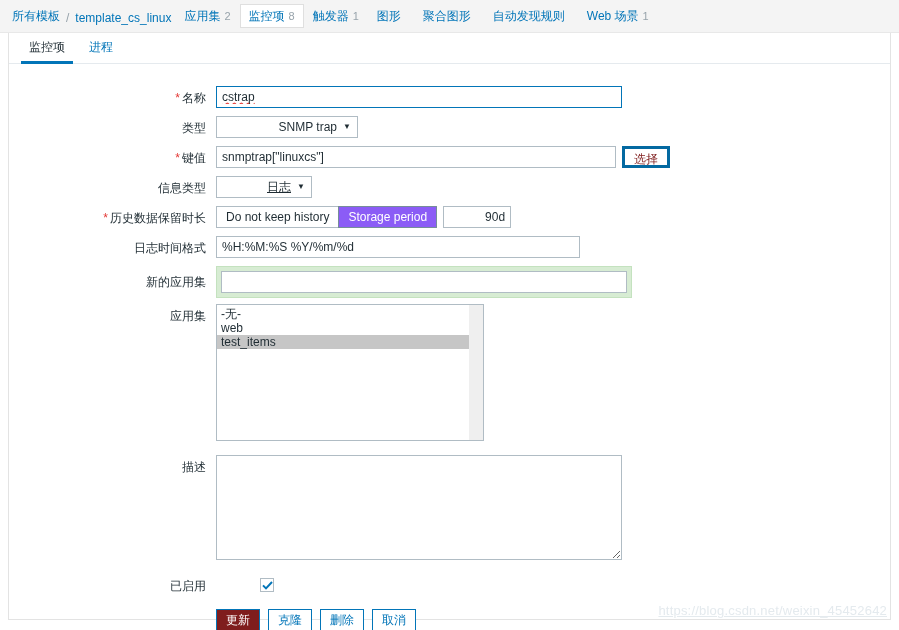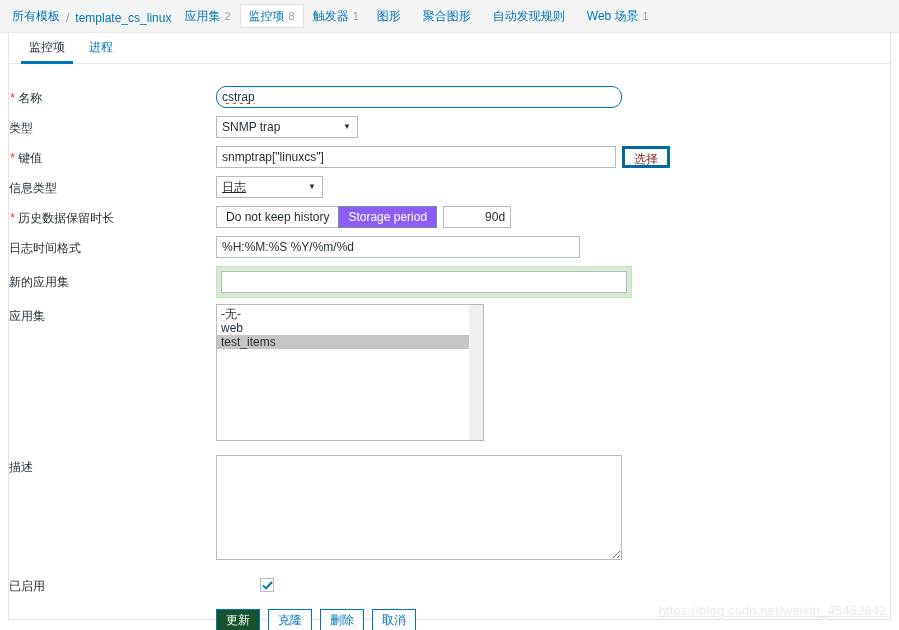--- a/index.html
+++ b/index.html
@@ -112,29 +112,28 @@
   .form {
     padding-top: 22px;
   }
   .row {
     display: flex;
     align-items: flex-start;
     margin-bottom: 8px;
   }
   .lbl {
     width: 207px;
-    text-align: left;
+    text-align: right;
     padding-right: 10px;
     padding-top: 4px;
     font-size: 12px;
     color: #1f2c33;
     box-sizing: border-box;
     white-space: nowrap;
     flex: 0 0 auto;
-    font-family: Liberation Mono, monospace;
   }
   .lbl .req {
     color: #e33734;
     margin-right: 2px;
   }
   .ctl {
     flex: 1 1 auto;
     display: flex;
     align-items: flex-start;
     gap: 6px;
@@ -168,48 +167,49 @@
     height: 22px;
     box-sizing: border-box;
     border: 1px solid #b0bcc4;
     background: #ffffff;
     padding: 2px 20px 2px 5px;
     outline: none;
     position: relative;
     display: flex;
     align-items: center;
     cursor: pointer;
+    justify-content: flex-end;
   }
   .fakesel .arw {
     position: absolute;
     right: 6px;
     top: 50%;
     transform: translateY(-50%);
     font-size: 8px;
     color: #1f2c33;
     line-height: 1;
   }
   .sel-type { width: 142px; }
-  .sel-vtype { width: 107px; text-decoration: underline; }
+  .sel-vtype { width: 96px; text-decoration: underline; }
 
   .btn {
     font-family: "Liberation Sans", "DejaVu Sans", sans-serif;
     font-size: 12px;
     height: 22px;
     box-sizing: border-box;
     padding: 0 9px;
     border: 1px solid #0275b8;
     background: #ffffff;
     color: #0275b8;
     cursor: pointer;
     line-height: 20px;
     white-space: nowrap;
   }
   .btn.primary {
-    background: #14532d;
+    background: #7f1d1d;
     color: #ffffff;
   }
   .btn.plain {
     border: 3px solid #0369a1;
     color: #7f1d1d;
   }
 
   
   .seg {
     display: flex;
@@ -378,21 +378,21 @@
     </div>
   </div>
 
   <div class="form">
 
     <div class="row">
       <div class="lbl">
         <span class="req">*</span><span>名称</span>
       </div>
       <div class="ctl">
-        <input class="txt w-name focused" type="text" style="text-decoration: underline wavy rgb(227, 55, 52); text-decoration-skip-ink: none; border-radius: 10px;" value="cstrap">
+        <input class="txt w-name focused" type="text" style="text-decoration: underline wavy rgb(227, 55, 52); text-decoration-skip-ink: none;" value="cstrap">
       </div>
     </div>
 
     <div class="row">
       <div class="lbl">
         <span>类型</span>
       </div>
       <div class="ctl">
         <div class="fakesel sel-type">
           <span>SNMP trap</span>

